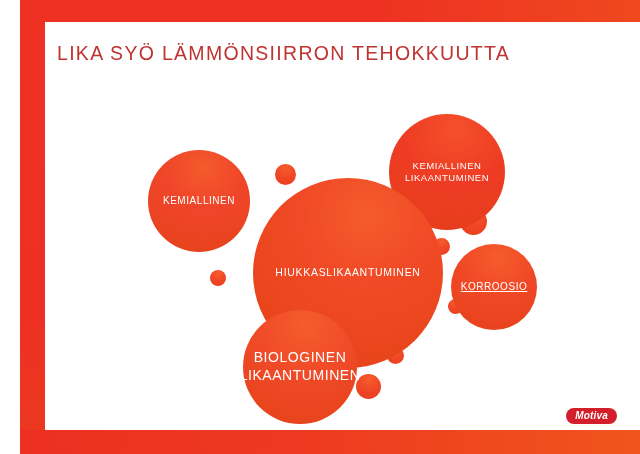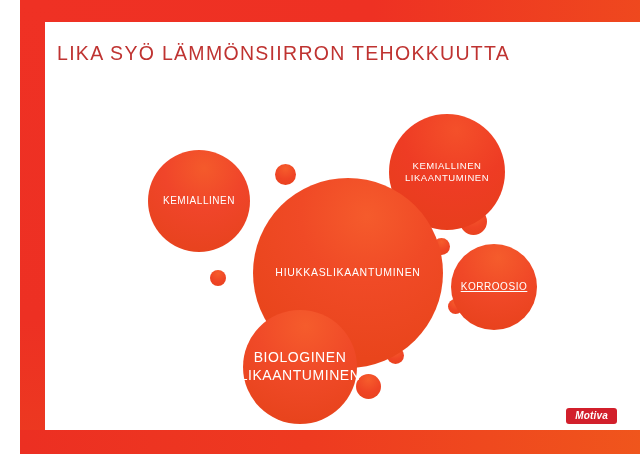--- a/index.html
+++ b/index.html
@@ -137,21 +137,21 @@
   .dot-7 { left: 342px; top: 325px; width: 17px; height: 17px; }
   .dot-8 { left: 311px; top: 352px; width: 25px; height: 25px; }
 
   
   .logo {
     position: absolute;
     right: 23px;
     bottom: 6px;
     background: #d21f2b;
     color: #ffffff;
-    border-radius: 3px;
+    border-radius: 8px;
     padding: 2px 9px 3px 9px;
     font-size: 10px;
     font-weight: bold;
     letter-spacing: 0.2px;
     font-style: italic;
     line-height: 1.1;
   }
 </style>
 </head>
 <body>

